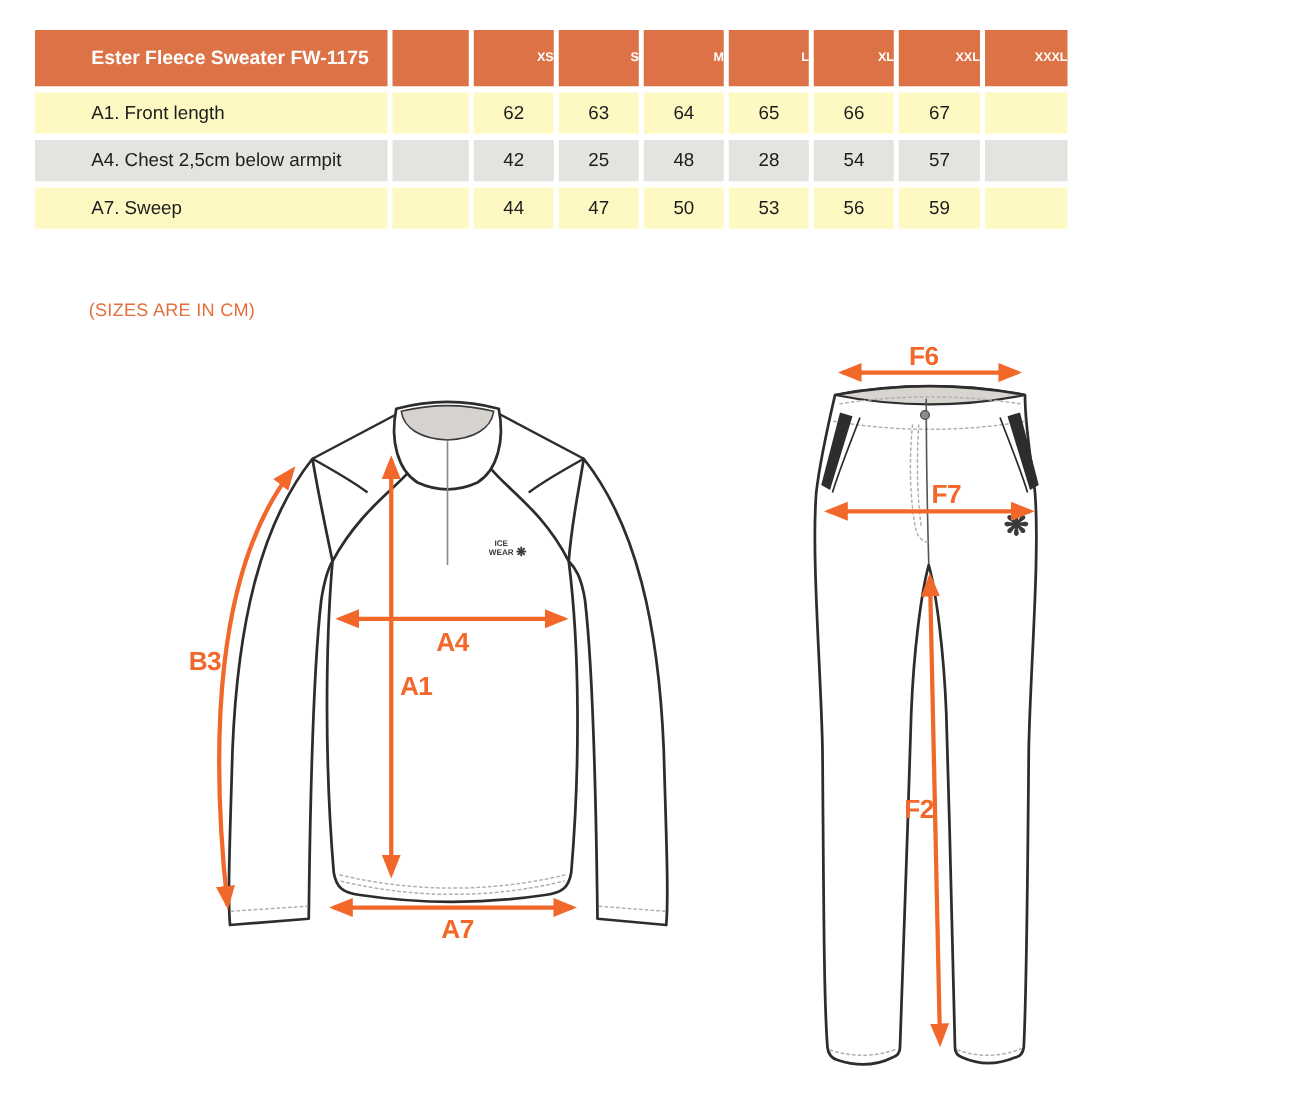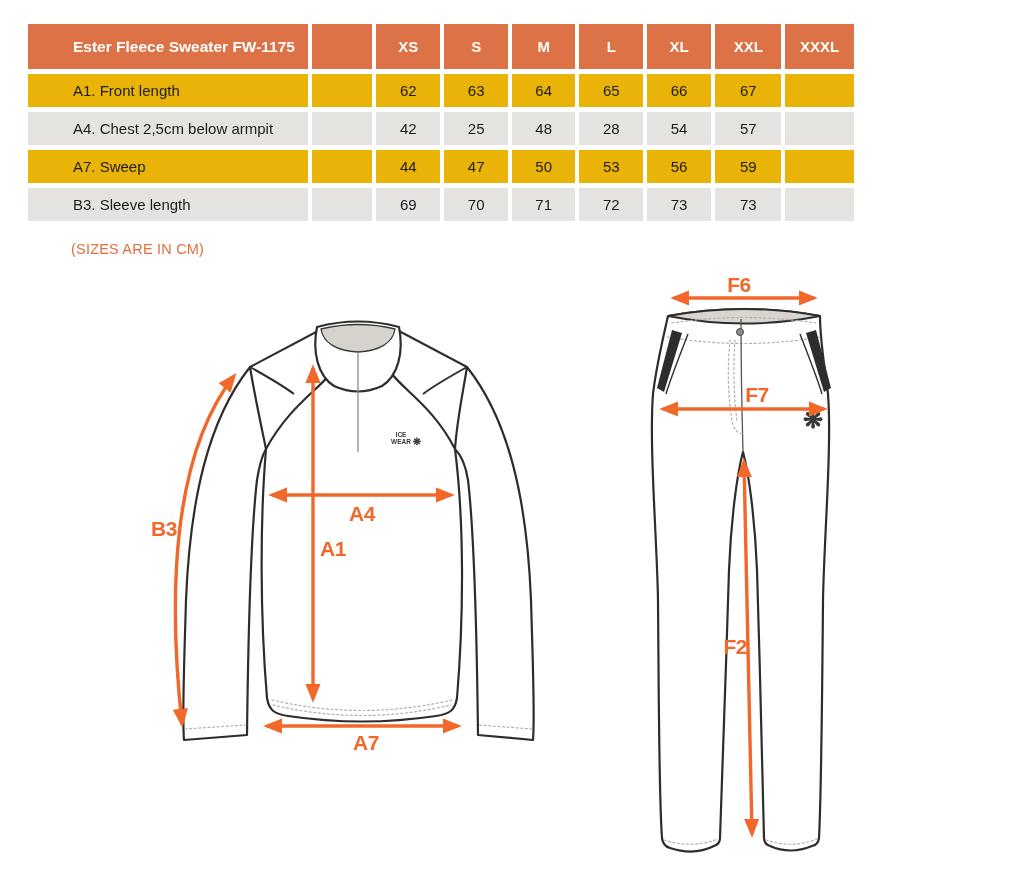--- a/index.html
+++ b/index.html
@@ -3,26 +3,26 @@
 <meta charset="utf-8">
 <style>
   html,body{margin:0;padding:0;background:#ffffff;}
   .page{position:relative;width:858px;height:888px;background:#ffffff;overflow:hidden;
         font-family:"Liberation Sans",sans-serif;}
 
   
   table.size-chart{position:absolute;left:24px;top:19px;border-collapse:separate;
         border-spacing:4px 5px;table-layout:fixed;}
   table.size-chart th, table.size-chart td{padding:0;vertical-align:middle;}
-  table.size-chart th{height:45px;background:#dc7245;color:#ffffff;font-size:15px;
-        font-weight:bold;text-align:center;}
+  table.size-chart th{height:45px;background:#dc7245;color:#ffffff;font-size:10px;
+        font-weight:bold;text-align:right;}
   table.size-chart th.title-cell{text-align:left;padding-left:45px;font-size:15.5px;}
   table.size-chart td{height:33px;font-size:15px;color:#1d1d1d;text-align:center;}
   table.size-chart td.label-cell{text-align:left;padding-left:45px;}
-  table.size-chart tr.row-dark td{background:#eab308;}
+  table.size-chart tr.row-dark td{background:#fef9c3;}
   table.size-chart tr.row-light td{background:#e4e3e0;}
 
   .note{position:absolute;left:71px;top:241px;color:#e2703f;font-size:14.5px;
         font-weight:normal;letter-spacing:.2px;}
 
   
   svg.diagrams{position:absolute;left:0;top:268px;}
   svg .outline{stroke:#2d2d2d;stroke-width:2.2;fill:#ffffff;stroke-linejoin:round;stroke-linecap:round;}
   svg .thin{stroke:#2d2d2d;stroke-width:1.4;fill:none;}
   svg .stitch{stroke:#b2b0ac;stroke-width:1.2;fill:none;stroke-dasharray:2 2.6;stroke-linecap:round;}
@@ -85,31 +85,20 @@
     </tr>
     <tr class="row-dark">
       <td class="label-cell">A7. Sweep</td>
       <td></td>
       <td>44</td>
       <td>47</td>
       <td>50</td>
       <td>53</td>
       <td>56</td>
       <td>59</td>
-      <td></td>
-    </tr>
-    <tr class="row-light">
-      <td class="label-cell">B3. Sleeve length</td>
-      <td></td>
-      <td>69</td>
-      <td>70</td>
-      <td>71</td>
-      <td>72</td>
-      <td>73</td>
-      <td>73</td>
       <td></td>
     </tr>
   </tbody>
     </table>
 
   <div class="note">(SIZES ARE IN CM)</div>
 
   <svg class="diagrams" width="1034" height="620" viewBox="0 268 1034 620">
     <defs>
       <marker id="ah" viewBox="0 0 10 10" refX="8" refY="5" markerWidth="5.6" markerHeight="5.6" orient="auto-start-reverse">

